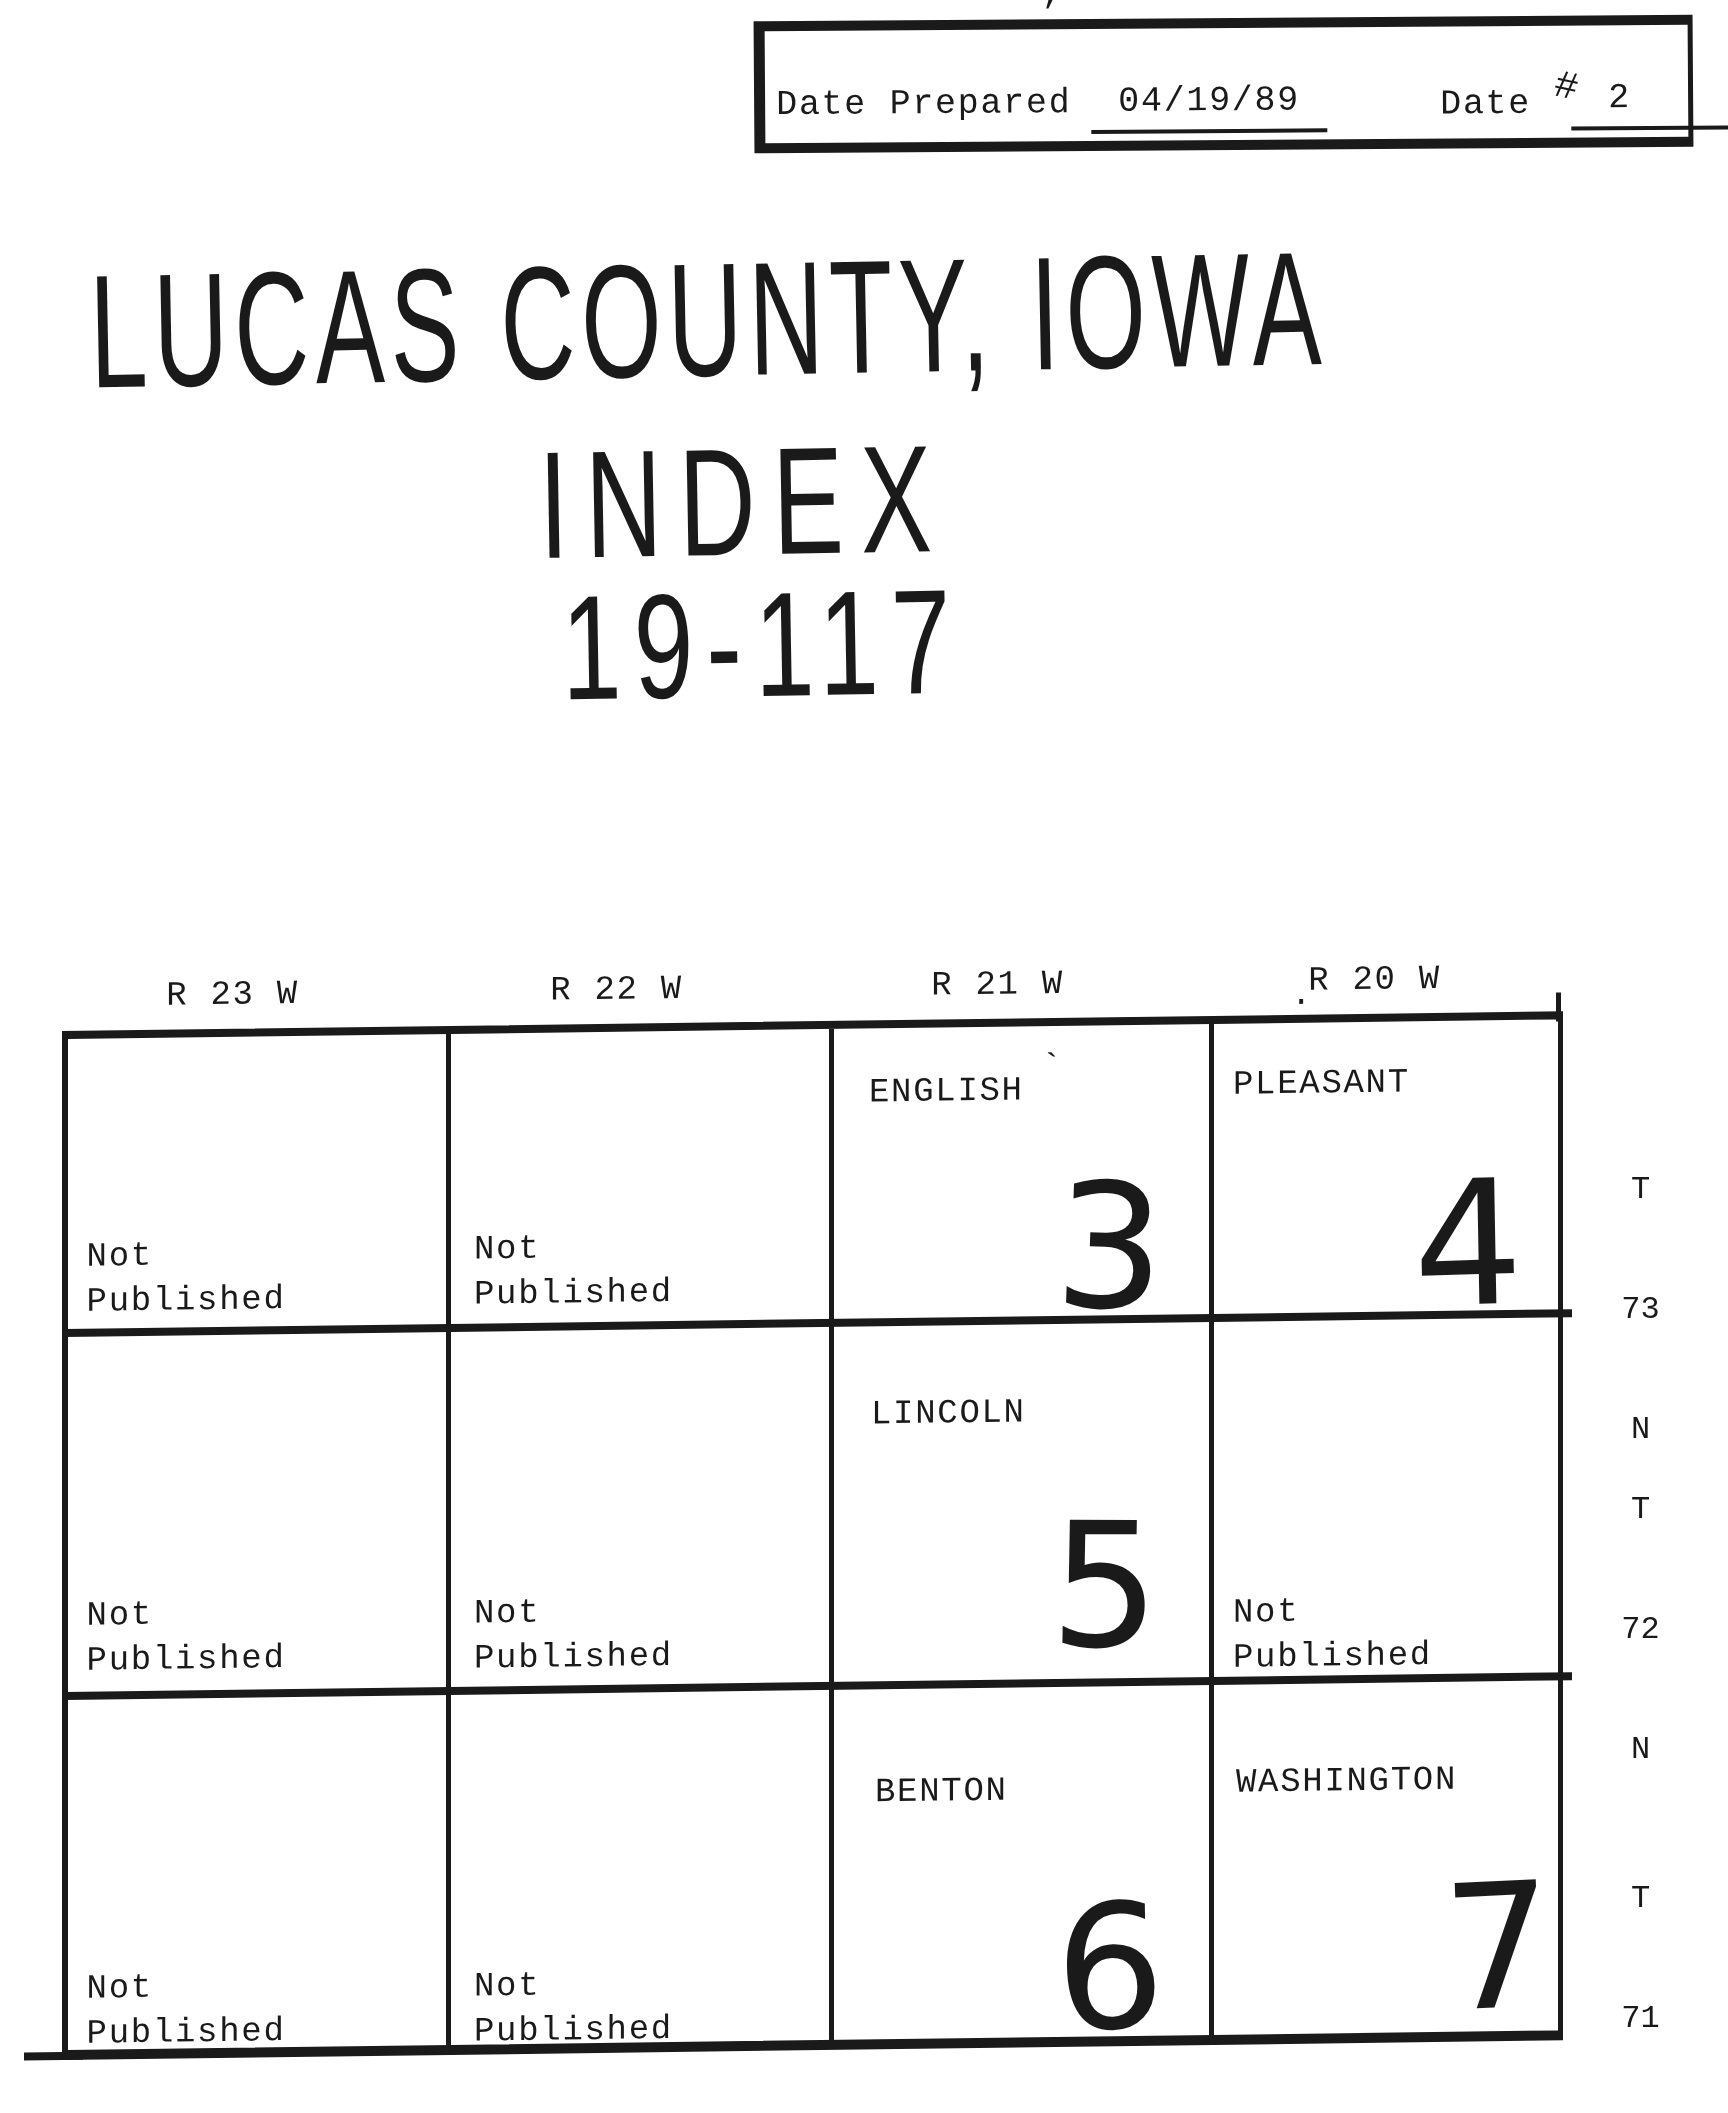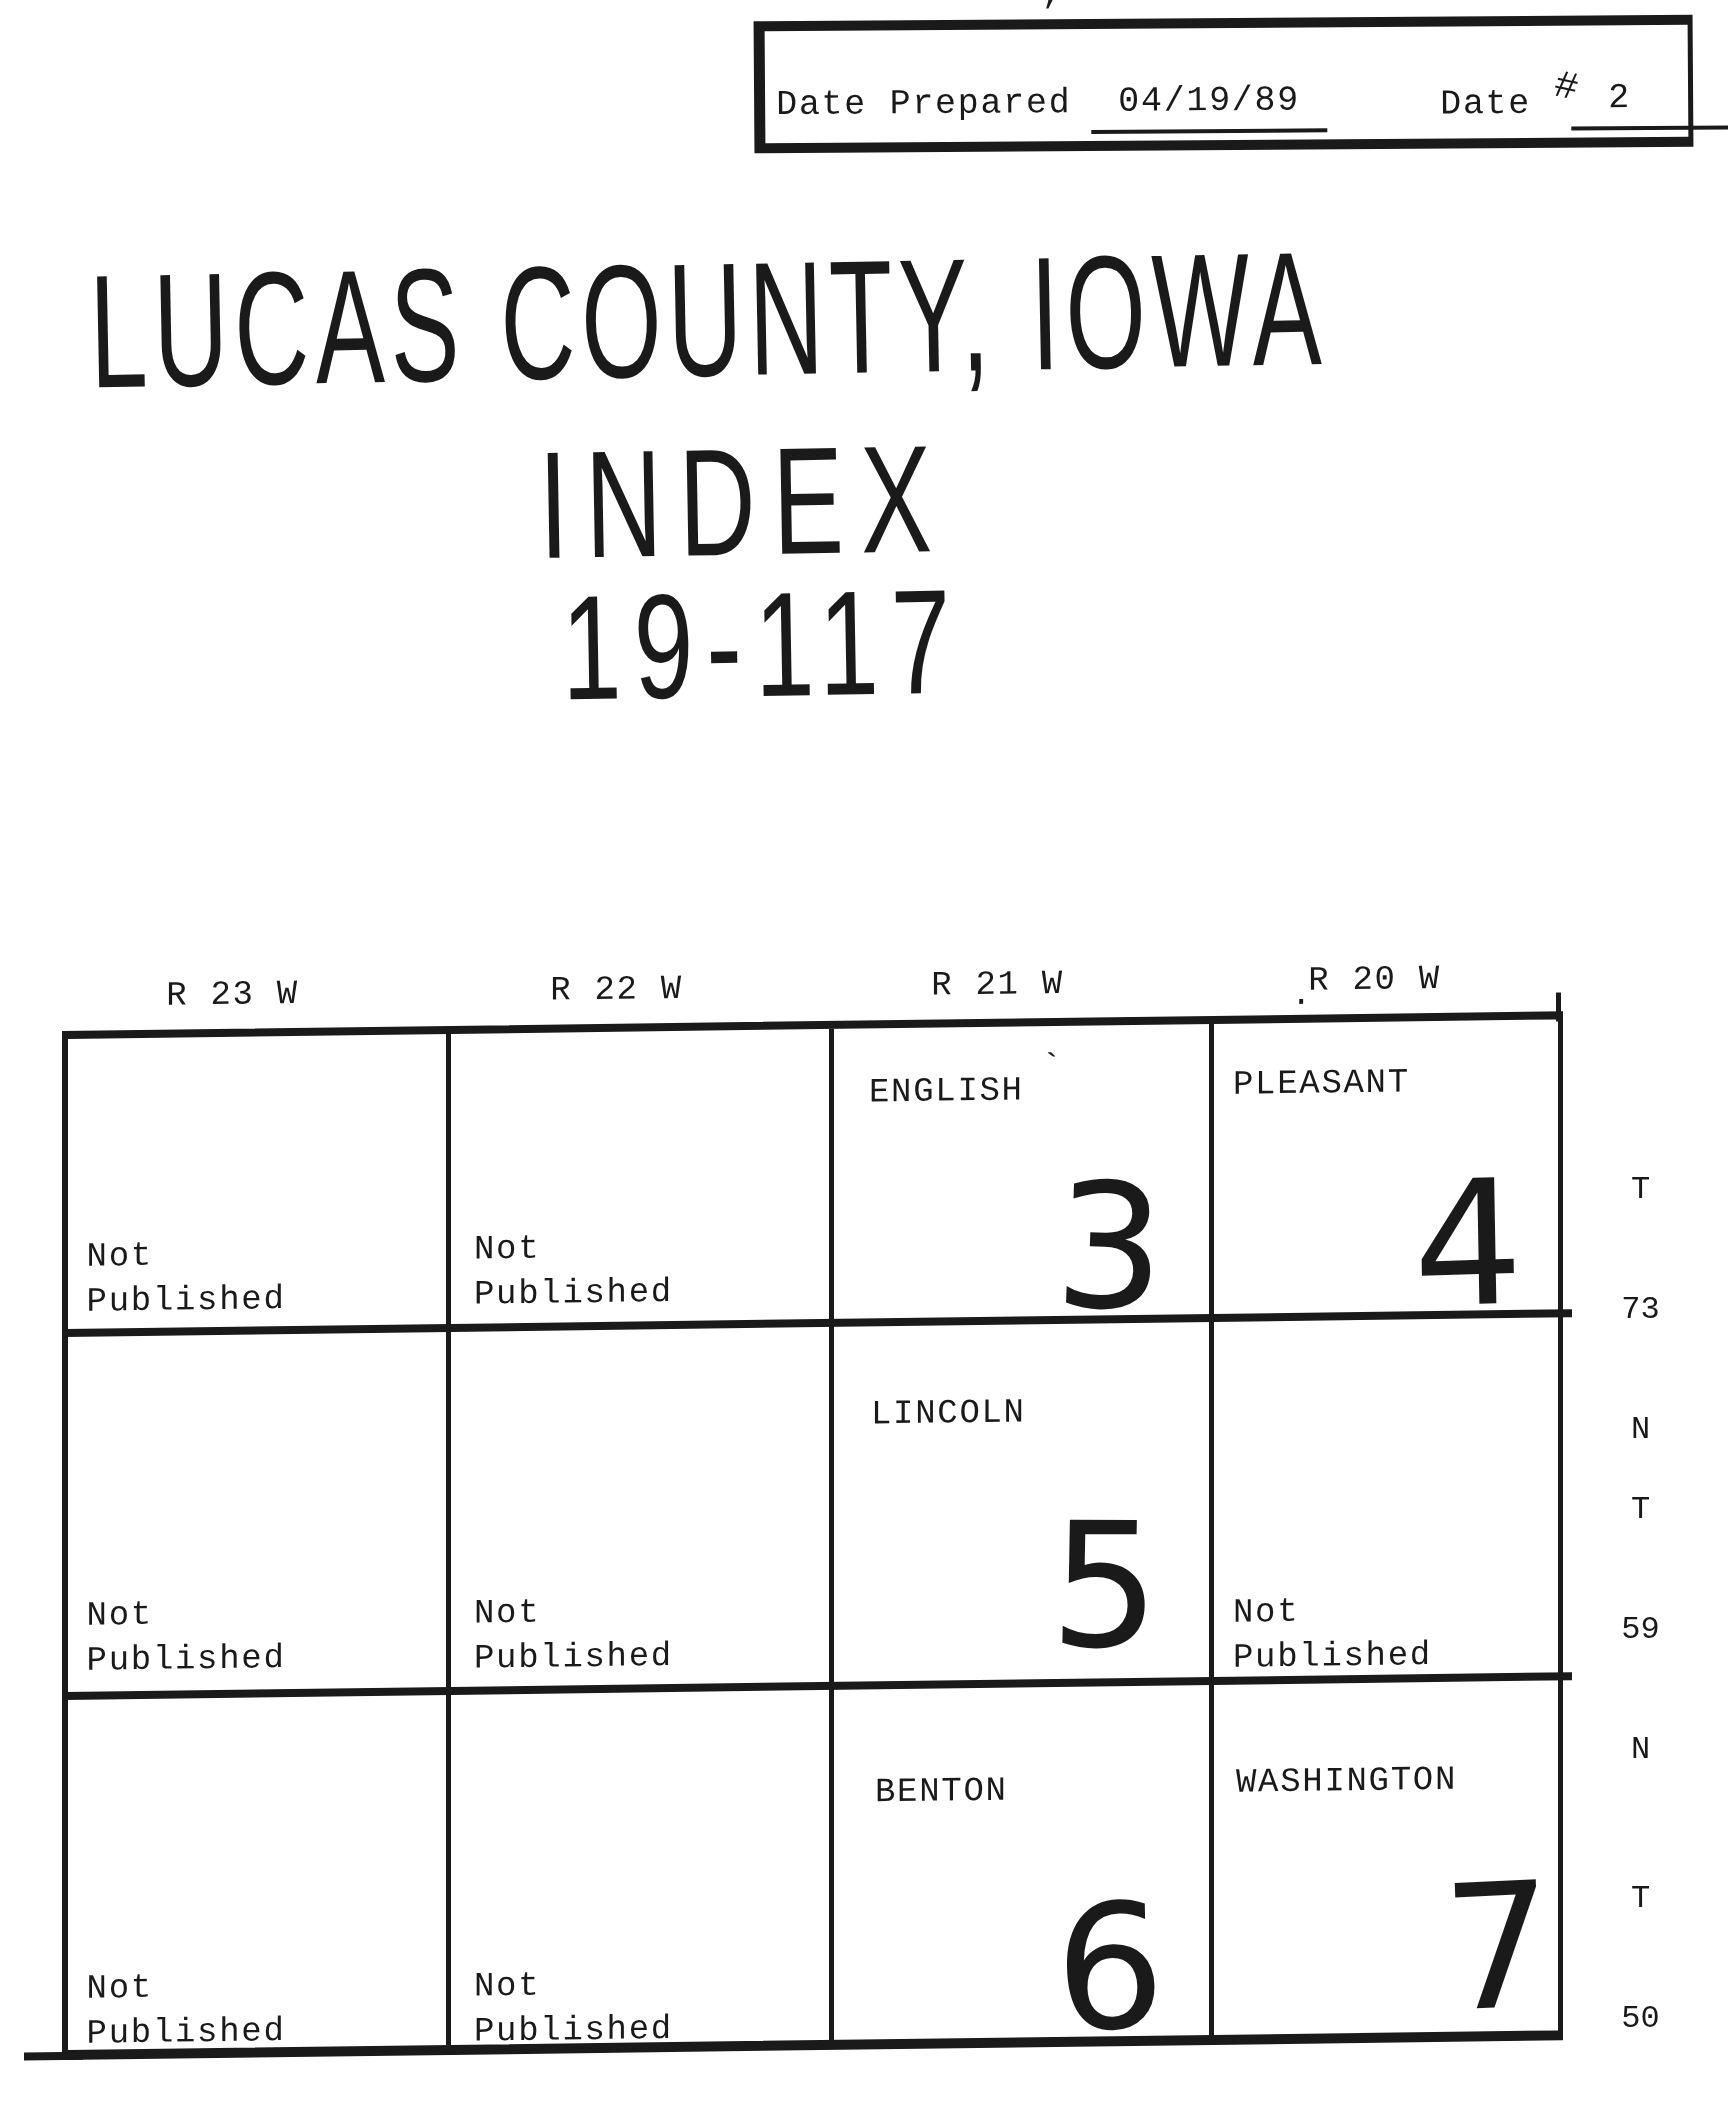--- a/index.html
+++ b/index.html
@@ -144,23 +144,23 @@
     <div class="sheet" style="left:1316px; top:842px; transform:rotate(-2deg);">7</div>
   </div>
 
   <div class="t-label" style="left:1605px; top:1090px;">
     <div>T</div>
     <div>73</div>
     <div>N</div>
   </div>
   <div class="t-label" style="left:1605px; top:1410px;">
     <div>T</div>
-    <div>59</div>
+    <div>72</div>
     <div>N</div>
   </div>
   <div class="t-label" style="left:1605px; top:1799px;">
     <div>T</div>
-    <div>50</div>
+    <div>71</div>
     
   </div>
 
 </div>
 
 
 </body></html>

